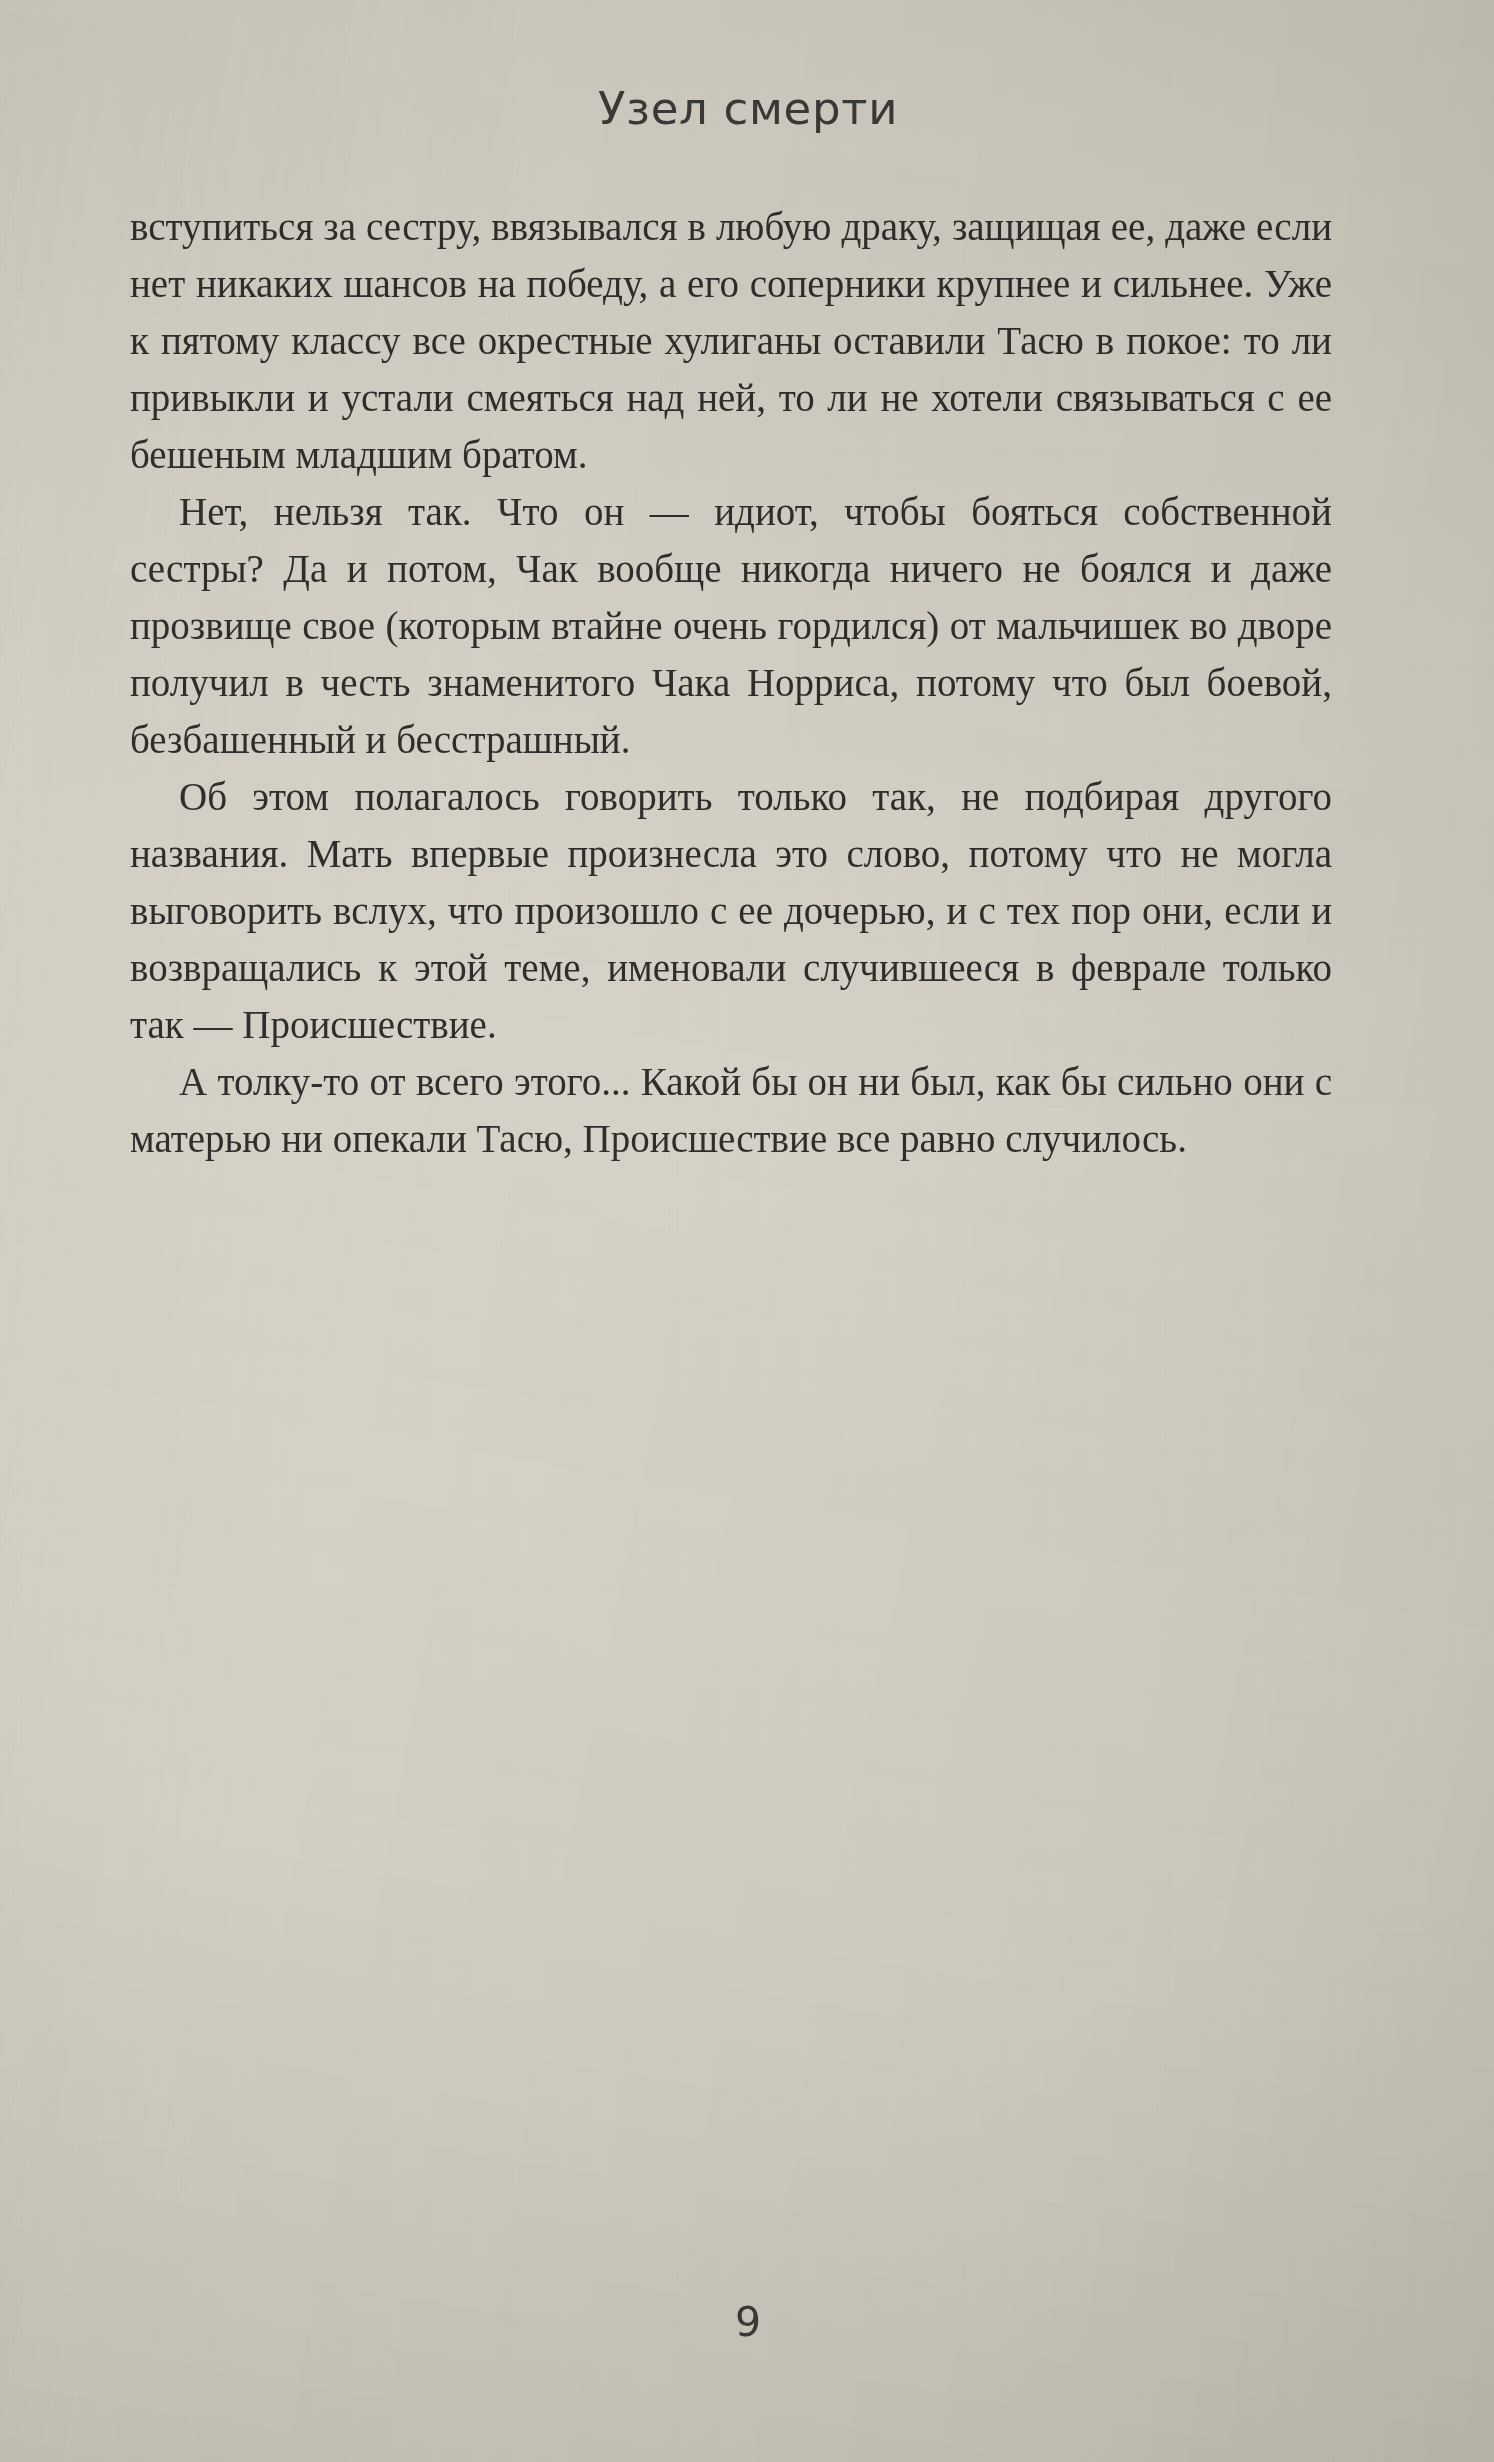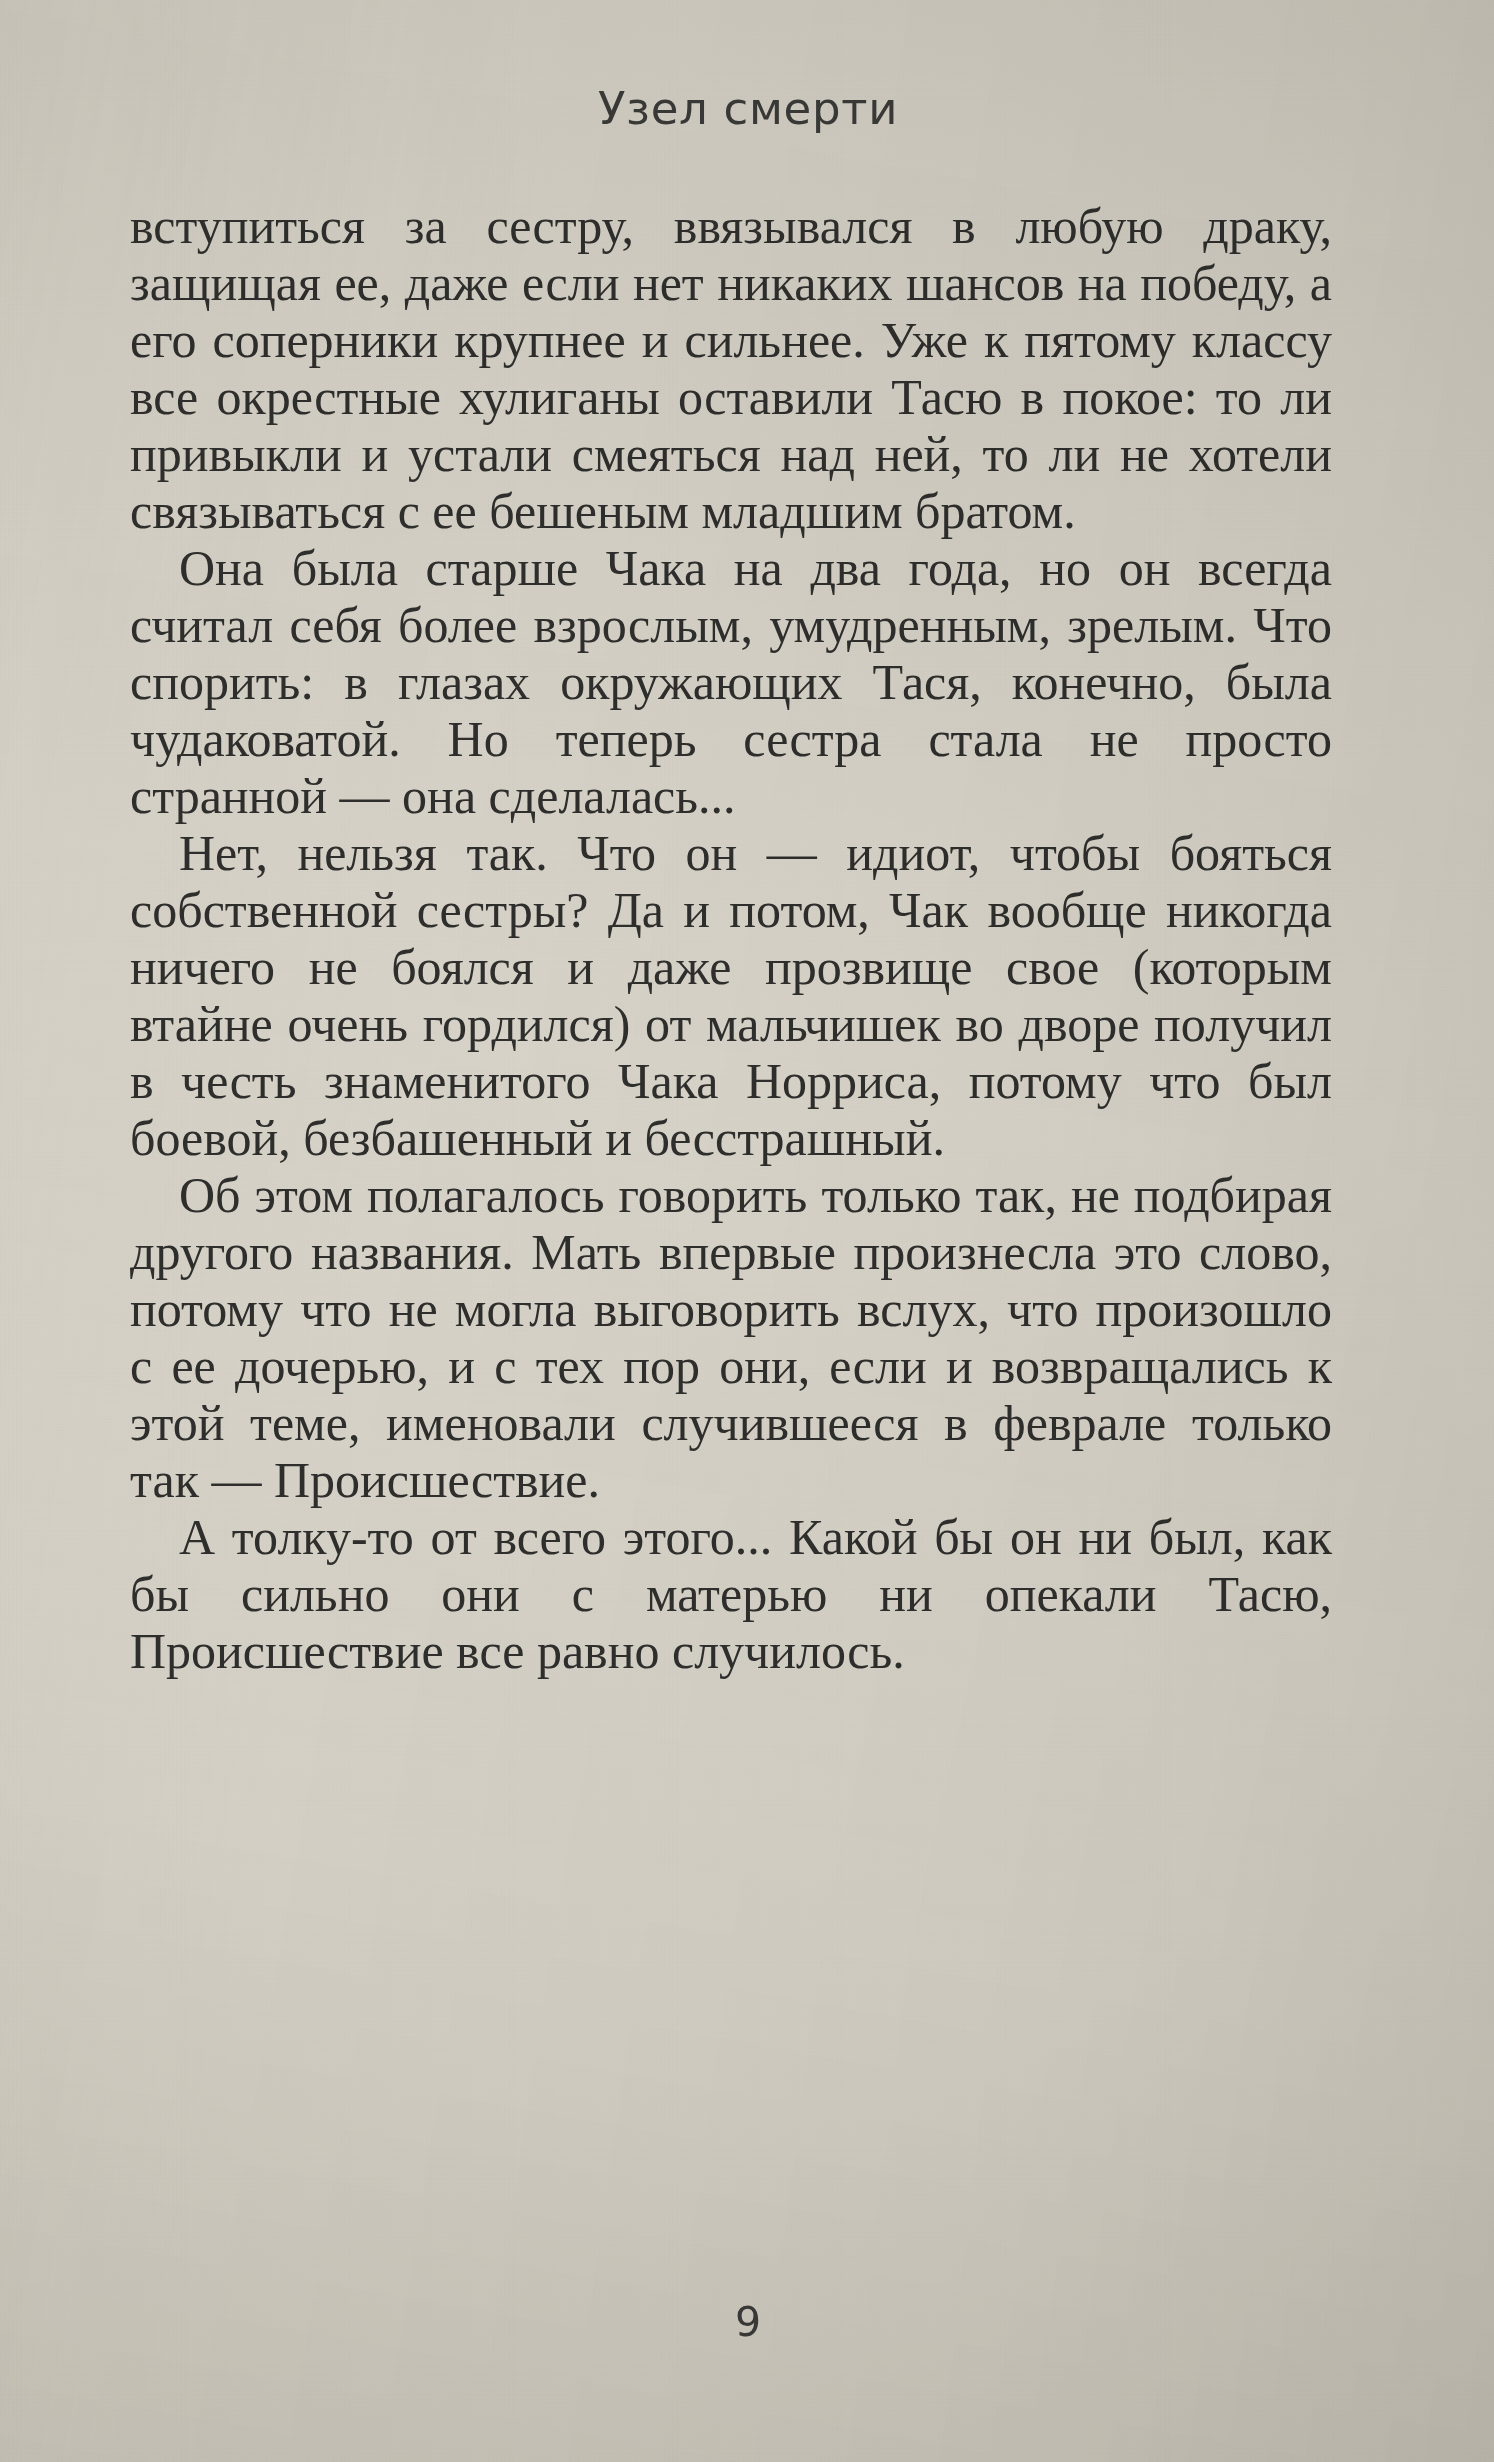--- a/index.html
+++ b/index.html
@@ -54,21 +54,21 @@
     color: #3a3a38;
     font-family: "DejaVu Sans", "Liberation Sans", sans-serif;
     font-weight: 400;
   }
 
   .body-text {
     position: absolute;
     top: 198px;
     left: 0;
     width: 1202px;
-    font-size: 50px;
+    font-size: 39px;
     line-height: 57px;
     color: #2e2e2c;
     text-align: justify;
     text-justify: inter-word;
     hyphens: manual;
     -webkit-hyphens: manual;
   }
   .body-text p {
     margin: 0;
     text-indent: 0;
@@ -104,21 +104,20 @@
 
 <div class="page">
   <div class="grain"></div>
 
   <div class="content">
 
     <div class="running-head">Узел смерти</div>
 
     <div class="body-text">
       <p>вступиться за сестру, ввязывался в любую драку, защищая ее, даже если нет никаких шансов на победу, а его соперники крупнее и сильнее. Уже к пятому классу все окрестные хулиганы оставили Тасю в покое: то ли привыкли и устали смеяться над ней, то ли не хотели связываться с ее бешеным младшим братом.</p>
-      <p>Она была старше Чака на два года, но он всегда считал себя более взрослым, умудренным, зрелым. Что спорить: в глазах окружающих Тася, конечно, была чудаковатой. Но теперь сестра стала не просто странной — она сделалась...</p>
       <p>Нет, нельзя так. Что он — идиот, чтобы бояться собственной сестры? Да и потом, Чак вообще никогда ничего не боялся и даже прозвище свое (которым втайне очень гордился) от мальчишек во дворе получил в честь знаменитого Чака Норриса, потому что был боевой, безбашенный и бесстрашный.</p>
       <p>Об этом полагалось говорить только так, не подбирая другого названия. Мать впервые произнесла это слово, потому что не могла выговорить вслух, что произошло с ее дочерью, и с тех пор они, если и возвращались к этой теме, именовали случившееся в феврале только так — Происшествие.</p>
       <p>А толку-то от всего этого... Какой бы он ни был, как бы сильно они с матерью ни опекали Тасю, Происшествие все равно случилось.</p>
     </div>
 
     <div class="folio">9</div>
   </div>
 </div>
 
 

